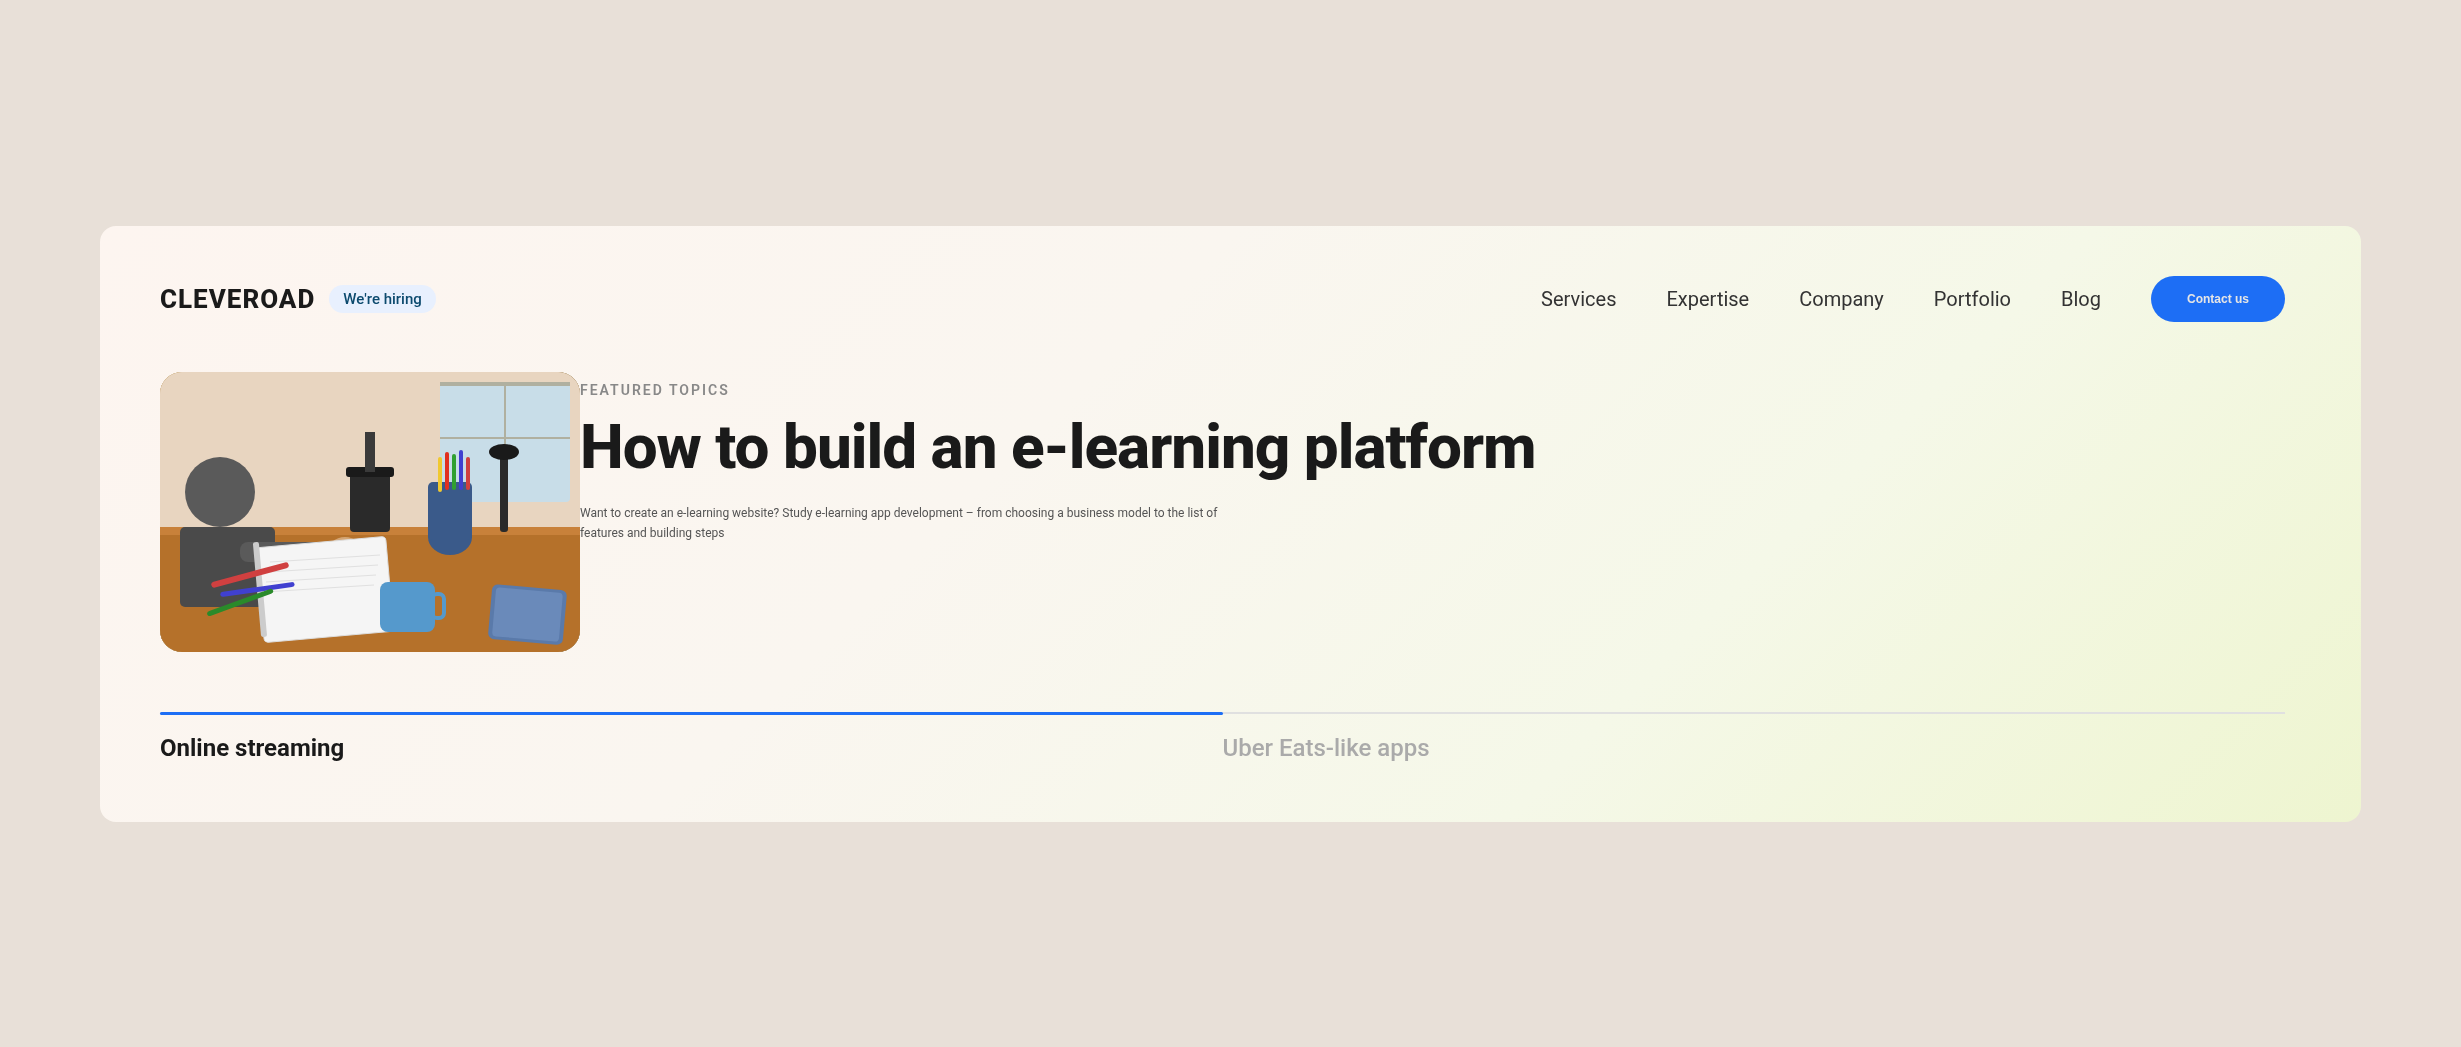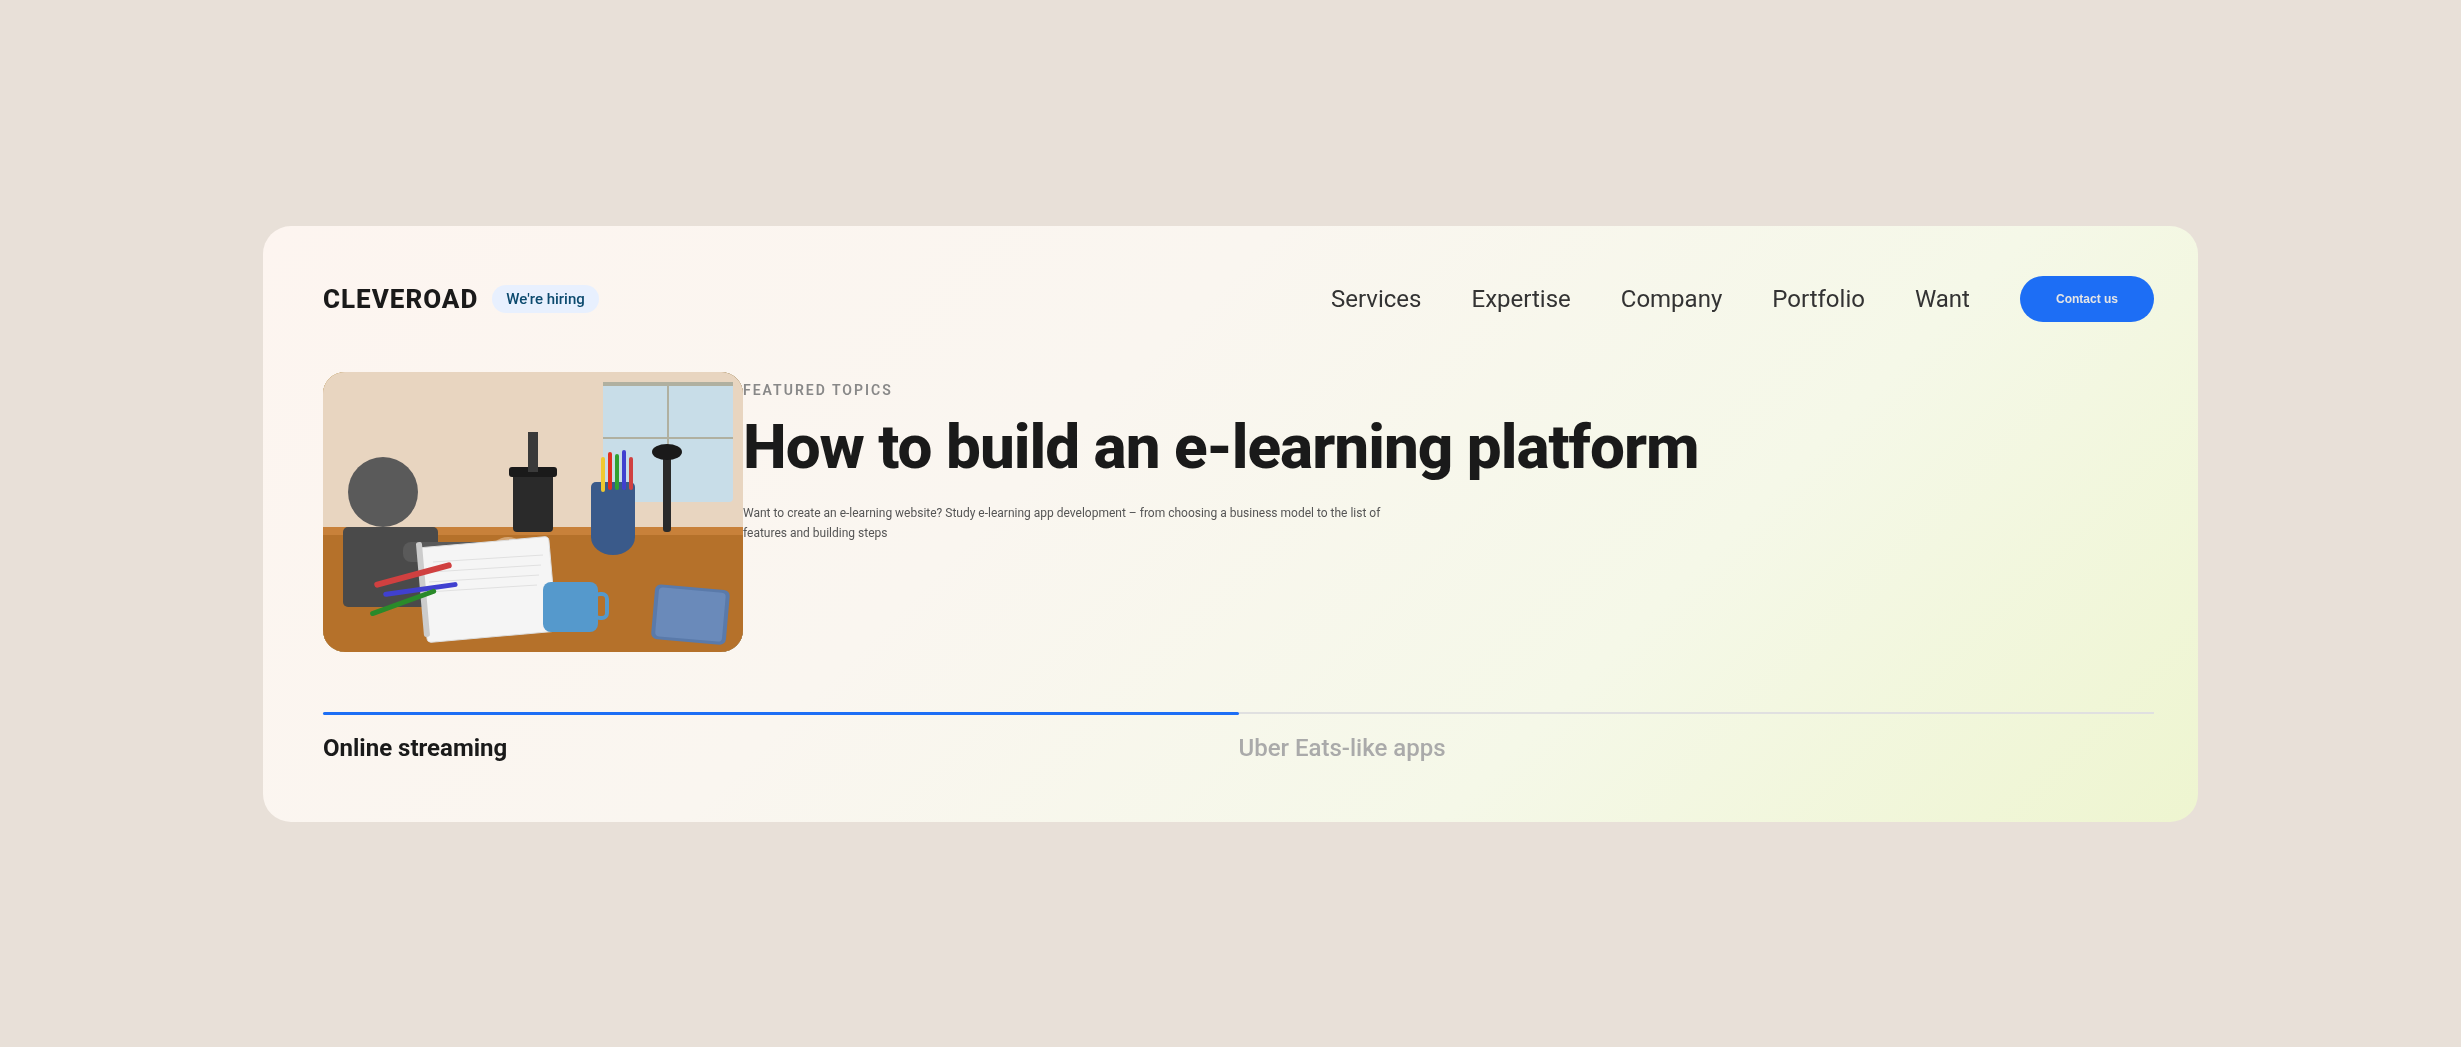--- a/index.html
+++ b/index.html
@@ -11,25 +11,25 @@
     body {
       background: #e8e0d8;
       display: flex;
       justify-content: center;
       align-items: center;
       min-height: 100vh;
       font-family: -apple-system, BlinkMacSystemFont, 'Segoe UI', Roboto, sans-serif;
     }
 
     .page-wrapper {
-      width: 1935px;
+      width: 2261px;
       max-width: 98vw;
       background: linear-gradient(135deg, #fdf5f0 0%, #faf6f0 40%, #f5f8e8 70%, #eef5d0 100%);
-      border-radius: 28px;
-      padding: 40px 44px 60px 60px;
+      border-radius: 16px;
+      padding: 40px 76px 60px 60px;
       position: relative;
       overflow: hidden;
     }
 
     
     .header {
       display: flex;
       align-items: center;
       justify-content: space-between;
       padding: 10px 0 30px 0;
@@ -57,21 +57,21 @@
       font-weight: 500;
     }
 
     .nav {
       display: flex;
       align-items: center;
       gap: 50px;
     }
 
     .nav-link {
-      font-size: 24px;
+      font-size: 20px;
       color: #333;
       text-decoration: none;
       font-weight: 400;
       cursor: pointer;
     }
 
     .contact-btn {
       background: #1d6ef5;
       color: #e5e5e5;
       border: none;
@@ -198,21 +198,21 @@
     <div class="logo-area">
       <span class="logo-text">CLEVEROAD</span>
       <span class="hiring-badge">We're hiring</span>
     </div>
 
     <nav class="nav">
       <a class="nav-link">Services</a>
       <a class="nav-link">Expertise</a>
       <a class="nav-link">Company</a>
       <a class="nav-link">Portfolio</a>
-      <a class="nav-link">Want</a>
+      <a class="nav-link">Blog</a>
       <button class="contact-btn">Contact us</button>
     </nav>
   </header>
 
   <div class="main-content">
 
     <div class="image-card">
       <div class="image-placeholder">
         <svg class="table-scene" viewBox="0 0 420 280" xmlns="http://www.w3.org/2000/svg">
 

